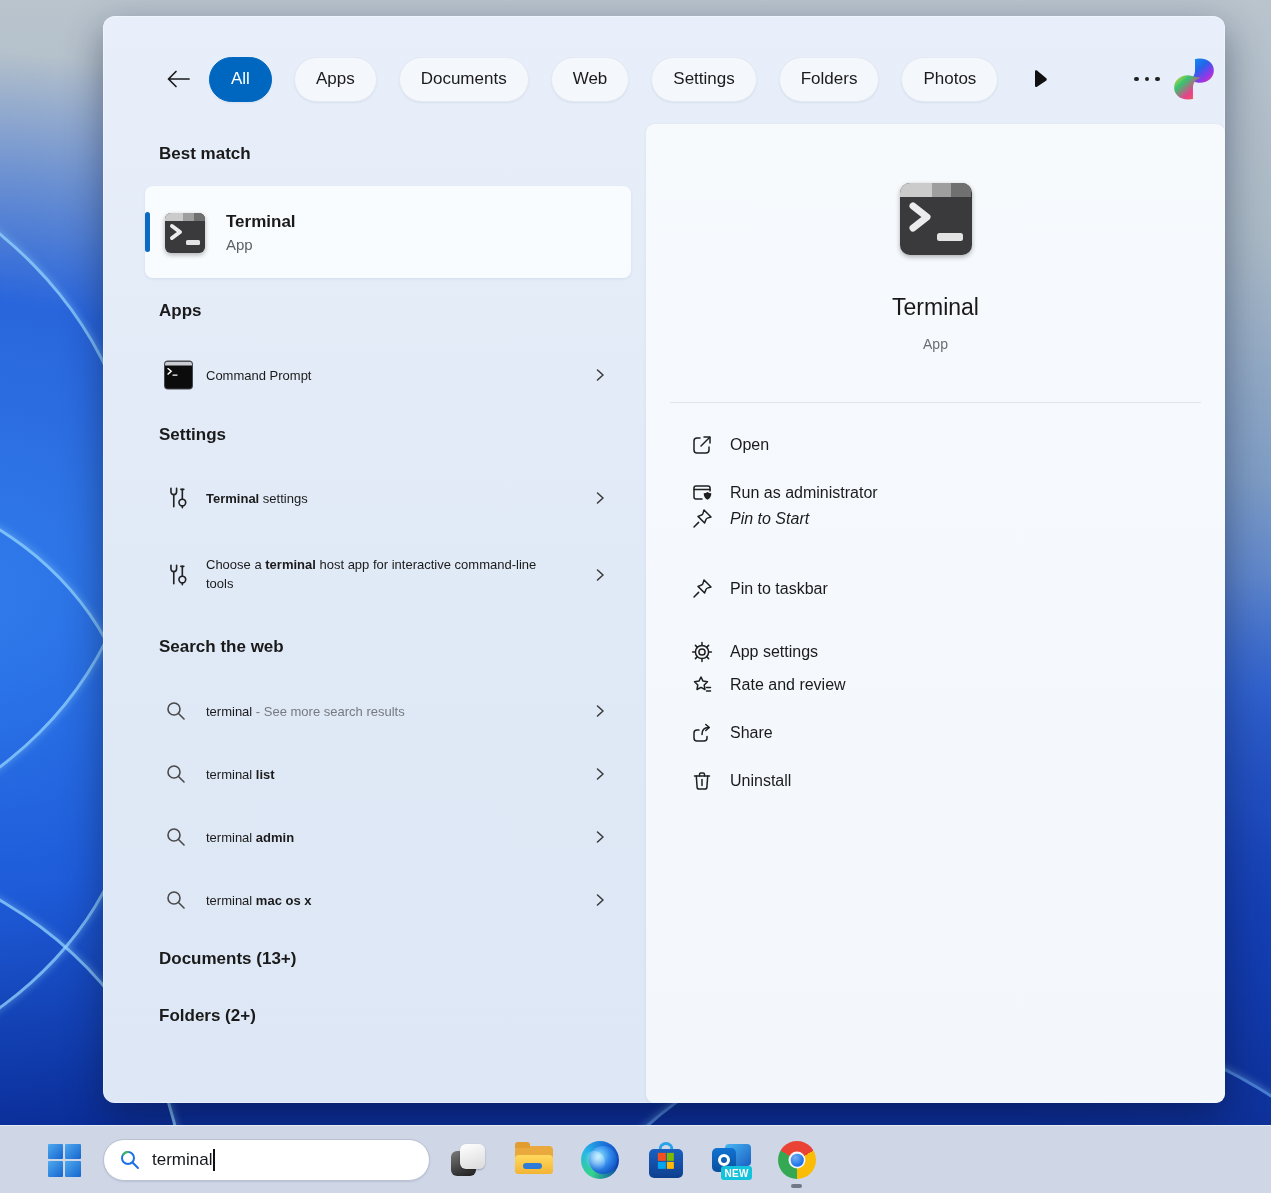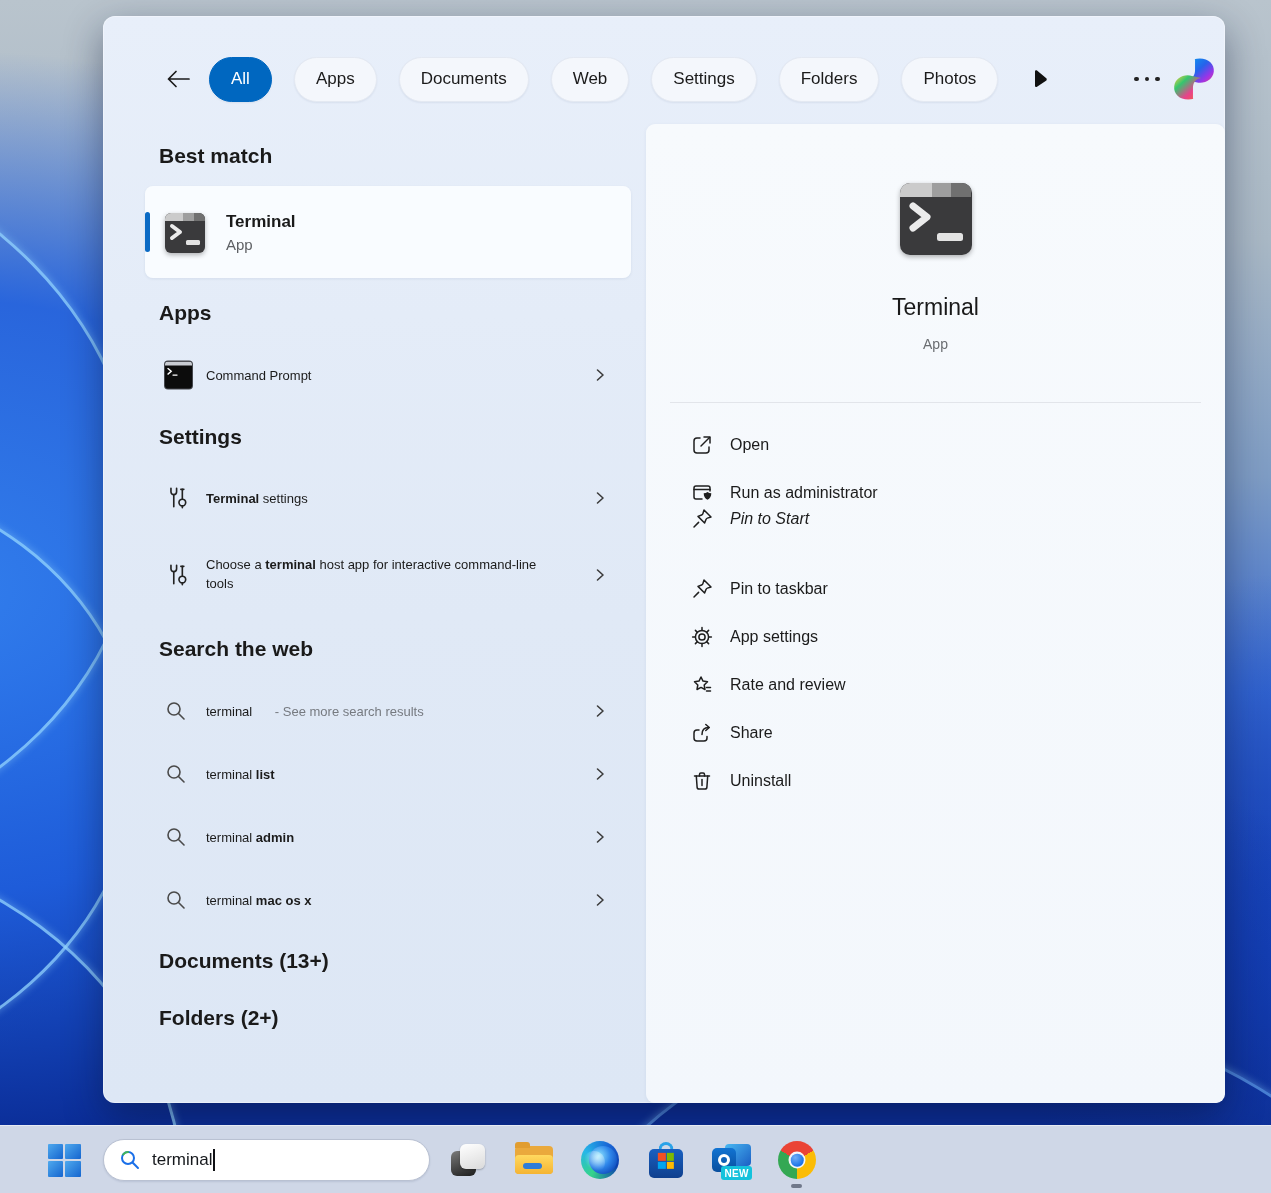--- a/index.html
+++ b/index.html
@@ -38,34 +38,34 @@
     font-size:17px; color:#1b1b1b; background:#f4f7fc; border:1px solid #e4e9f2;
     box-shadow:0 1px 2px rgba(20,40,80,.07); cursor:pointer; white-space:nowrap; }
   .pill.active { background:#0067c0; border-color:#0067c0; color:#ffffff; }
   .more-filters { margin-left:34px; display:flex; align-items:center; cursor:pointer; }
   .dots { position:absolute; left:1024px; top:52px; width:40px; height:22px; display:flex; gap:6px;
           align-items:center; justify-content:center; cursor:pointer; }
   .dots i { width:4.5px; height:4.5px; border-radius:50%; background:#222; }
   .copilot { position:absolute; left:1066px; top:38px; width:50px; height:50px; cursor:pointer; }
 
   
-  .sec-header { position:absolute; left:56px; font-size:21px; font-weight:700; color:#1a1a1a; cursor:pointer; }
+  .sec-header { position:absolute; left:56px; font-size:17px; font-weight:700; color:#1a1a1a; cursor:pointer; }
   .bm-card { position:absolute; left:42px; top:170px; width:486px; height:92px; border-radius:8px;
     background:rgba(252,254,255,.88); box-shadow:0 1px 3px rgba(30,50,90,.08); cursor:pointer; }
   .bm-accent { position:absolute; left:0; top:26px; width:4.5px; height:40px; border-radius:3px; background:#0b6ac4; }
   .bm-body { position:absolute; left:20px; top:26px; display:flex; align-items:center; gap:21px; }
   .bm-title { font-size:17px; font-weight:700; color:#1a1a1a; }
   .bm-sub { font-size:15px; color:#5d5f63; margin-top:4px; }
 
   .row { position:absolute; left:42px; width:486px; height:42px; cursor:pointer; }
   .row .ric { position:absolute; left:20px; top:50%; transform:translateY(-50%); }
   .row .rtx { position:absolute; left:61px; top:50%; transform:translateY(-50%);
               font-size:13px; color:#1b1b1b; white-space:nowrap; }
   .row .rtx b { font-weight:700; }
-  .row .rtx .dim { color:#767a80;padding-left:19px; }
+  .row .rtx .dim { color:#767a80; }
   .row .chev { position:absolute; right:24px; top:50%; transform:translateY(-50%); }
   .row.tall { height:64px; }
   .row.tall .rtx { white-space:normal; width:360px; line-height:1.45; }
 
   
   .detail { position:absolute; left:543px; top:108px; width:579px; height:979px;
     border-radius:9px; background:linear-gradient(180deg,#f7fafd 0%,#f3f7fc 100%);
     box-shadow:0 1px 4px rgba(30,50,90,.06); }
   .detail-icon { position:absolute; left:50%; transform:translateX(-50%); top:59px; }
   .detail-title { position:absolute; top:170px; width:100%; text-align:center;
@@ -425,21 +425,21 @@
     <div class="action" style="top:441px;">
       <span class="aic">
         <svg width="24" height="24" viewBox="0 0 24 24" fill="none" stroke="#1f1f1f" stroke-width="1.5" stroke-linecap="round" stroke-linejoin="round">
           <path d="M14 3l7 7-3.6 1.1a2.2 2.2 0 0 0-1.4 1.3L14.6 16 8 9.4l3.6-1.4a2.2 2.2 0 0 0 1.3-1.4L14 3z"></path>
             <path d="M8.6 15.4L4 20"></path>
         </svg>
       </span>
       <span class="alb">Pin to taskbar</span>
     </div>
 
-    <div class="action" style="top:489px;">
+    <div class="action" style="top:504px;">
       <span class="aic">
         <svg width="24" height="24" viewBox="0 0 24 24" fill="none" stroke="#1f1f1f" stroke-width="1.5" stroke-linecap="round">
           <circle cx="12" cy="12" r="3.1"></circle>
             <circle cx="12" cy="12" r="6.6"></circle>
           <path d="M12 2.6v2.8M12 18.6v2.8M21.4 12h-2.8M5.4 12H2.6M18.6 5.4l-2 2M7.4 16.6l-2 2M18.6 18.6l-2-2M7.4 7.4l-2-2"></path>
         </svg>
       </span>
       <span class="alb">App settings</span>
     </div>
 

